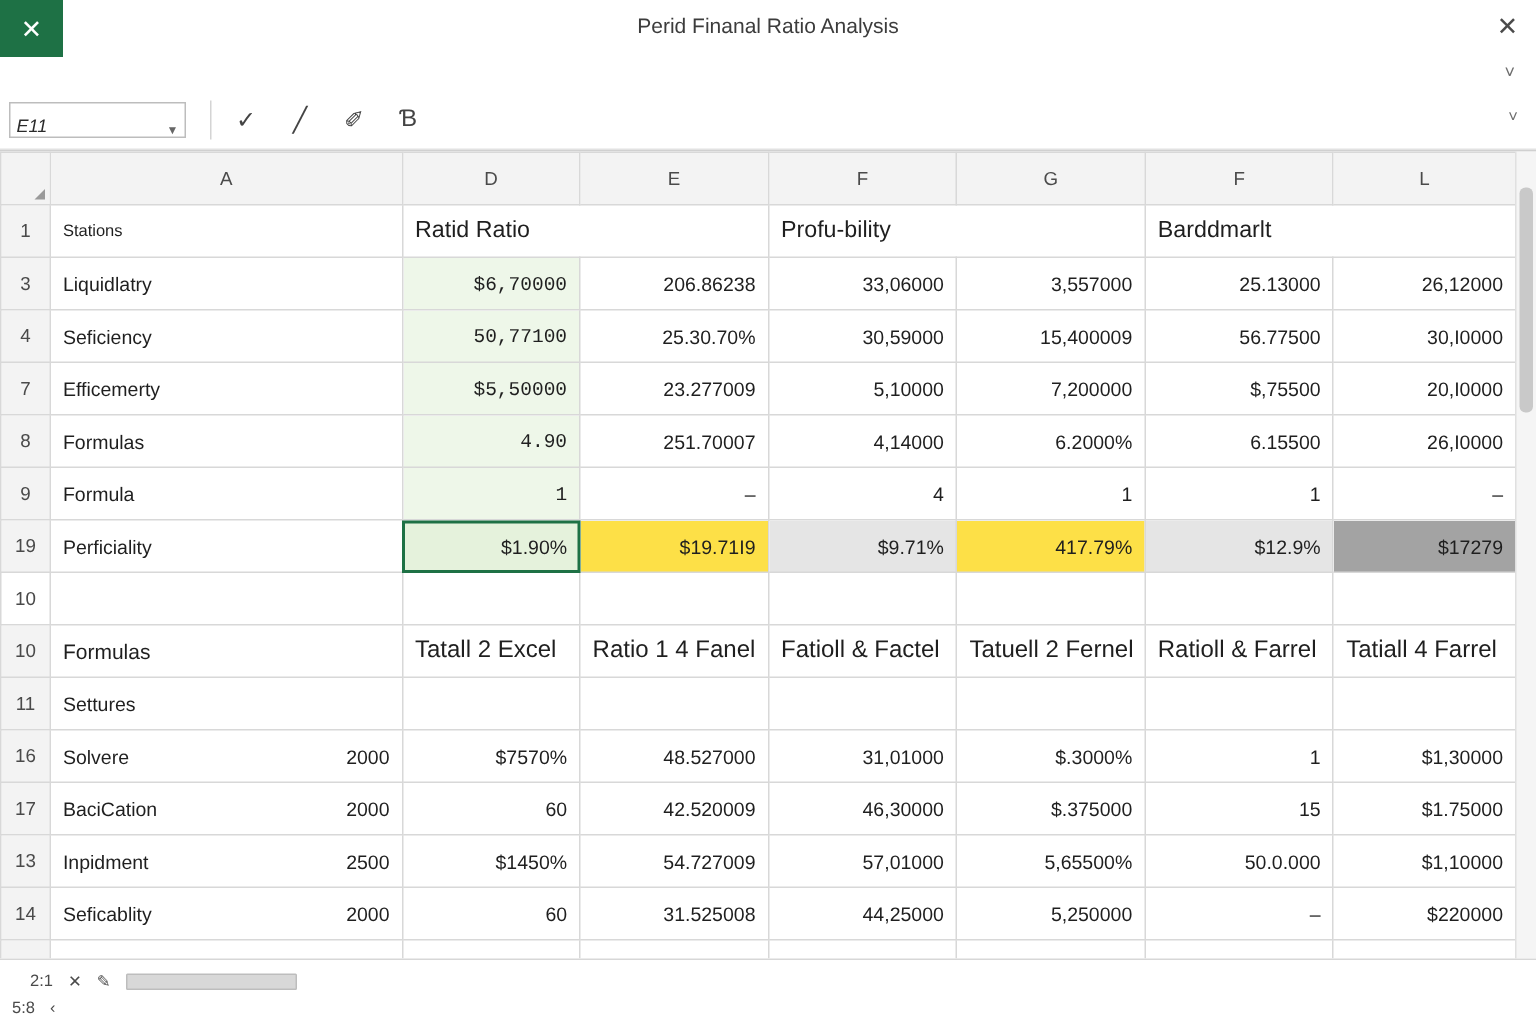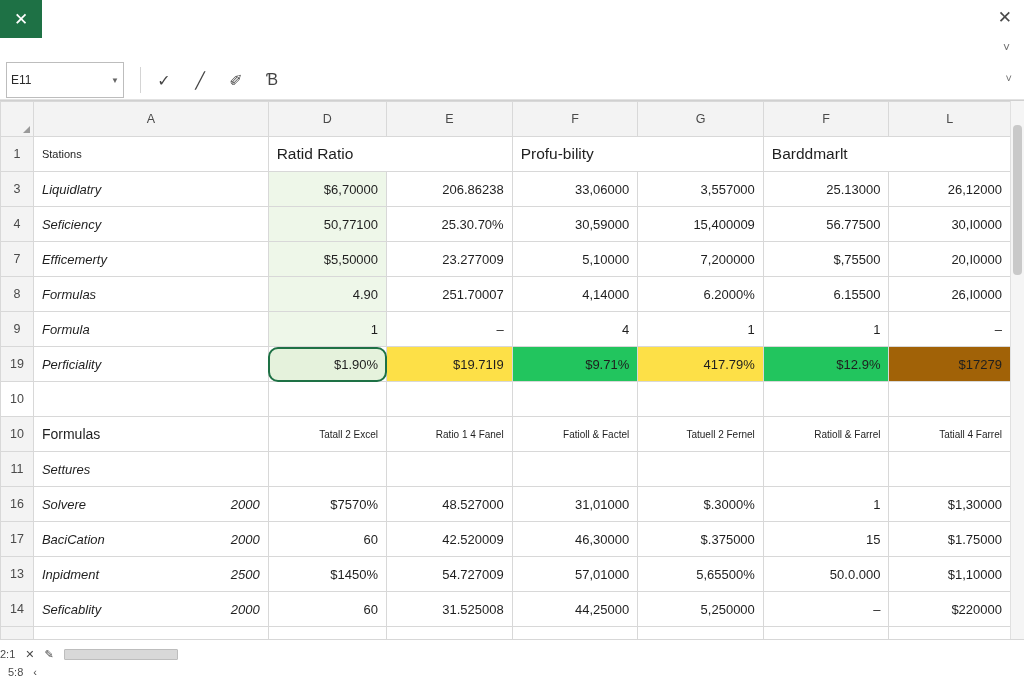--- a/index.html
+++ b/index.html
@@ -72,29 +72,30 @@
     position: relative;
     height: 38px;
     background: #ffffff;
     border-bottom: 1px solid #e2e2e2;
     display: flex;
     align-items: center;
     padding-left: 6px;
   }
   .name-box {
     width: 118px;
-    height: 36px;
+    height: 24px;
     border: 1px solid #bdbdbd;
     background: #ffffff;
     display: flex;
-    align-items: center;
+    align-items: flex-end;
     font-size: 12px;
     padding: 0 4px;
     box-sizing: border-box;
     color: #2a2a2a;
+    font-style: italic;
   }
   .name-box .nb-val { flex: 1; }
   .name-box .nb-arrow { font-size: 8px; color: #666; }
   .fx-sep {
     width: 1px;
     height: 26px;
     background: #d4d4d4;
     margin: 0 10px 0 16px;
   }
   .tool-icons {
@@ -177,54 +178,53 @@
   
   col.c-rh { width: 32px; }
   col.c-a  { width: 228px; }
   col.c-d  { width: 115px; }
   col.c-e  { width: 122px; }
   col.c-f  { width: 122px; }
   col.c-g  { width: 122px; }
   col.c-f2 { width: 122px; }
   col.c-l  { width: 118px; }
 
-  .lbl { text-align: left; font-style: italic; }
+  .lbl { text-align: left; }
   .num { text-align: right; }
   .hdr-title { font-weight: bold; font-size: 15.5px; text-align: left; }
   .hdr-name  { font-weight: bold; font-size: 11px; text-align: left; }
   .sect-lbl  { font-weight: bold; font-size: 14px; text-align: left; }
-  .sect-col  { font-weight: bold; font-size: 10px; text-align: right; }
-
-  .tint-green { background: #eef7e9; }
+  .sect-col  { font-weight: bold; font-size: 16px; text-align: left; }
+
+  .tint-green { background: #eef7e9; font-family: Liberation Mono, monospace; }
   .sel-green {
     background: #e5f2dc;
     outline: 2px solid #1e7145;
     outline-offset: -2px;
     font-weight: bold;
-    border-radius: 10px;
-  }
-  .red-strong { background: #a16207; font-weight: bold; }
+  }
+  .red-strong { background: #a3a3a3; font-weight: bold; }
   .red-mid    { background: #fde047; font-weight: bold; }
-  .red-light  { background: #22c55e; font-weight: bold; }
+  .red-light  { background: #e5e5e5; font-weight: bold; }
   .blank-row td { height: 28px; border: 1px solid #e6e6e6; background: #ffffff; }
 
   
   .statusbar {
     position: relative;
     height: 44px;
     background: #ffffff;
     border-top: 1px solid #d7d7d7;
     font-size: 11px;
     color: #4a4a4a;
   }
   .sb-row1 {
     display: flex;
     align-items: center;
     gap: 10px;
-    padding: 4px 0 0 0;
+    padding: 4px 0 0 20px;
     height: 20px;
   }
   .sb-row2 {
     display: flex;
     align-items: center;
     gap: 10px;
     padding: 2px 0 0 8px;
   }
   .sb-item { cursor: pointer; }
   .sb-scroll {
@@ -253,20 +253,21 @@
     border-radius: 4px;
   }
 </style>
 </head>
 <body>
 
 <div class="titlebar">
   <div class="green-box">
     <span>✕</span>
   </div>
+  <div class="doc-title">Perid Finanal Ratio Analysis</div>
   <div class="win-close">✕</div>
 </div>
 
 <div class="ribbon-strip">
   <div class="chev">˅</div>
 </div>
 
 <div class="formula-bar">
   <div class="name-box">
     <span class="nb-val">E11</span>

